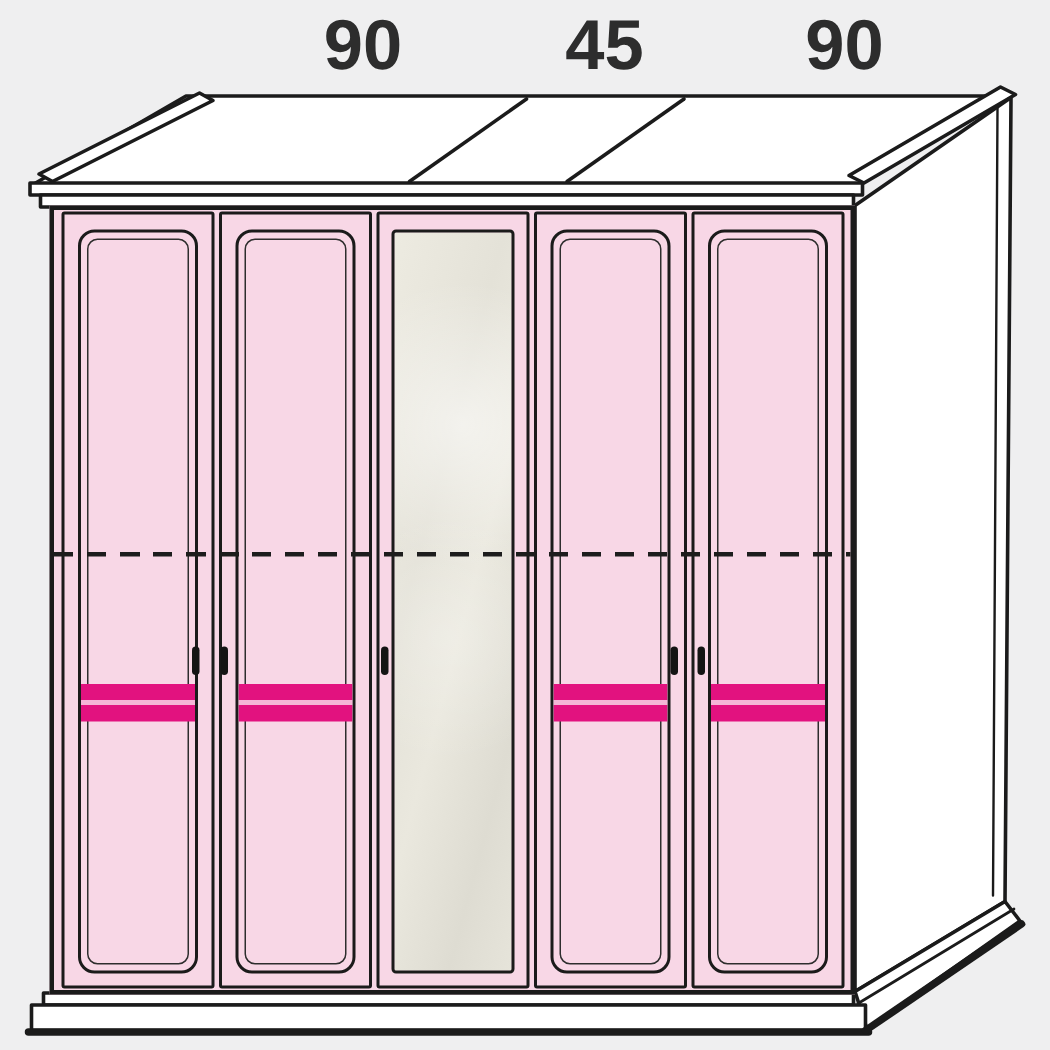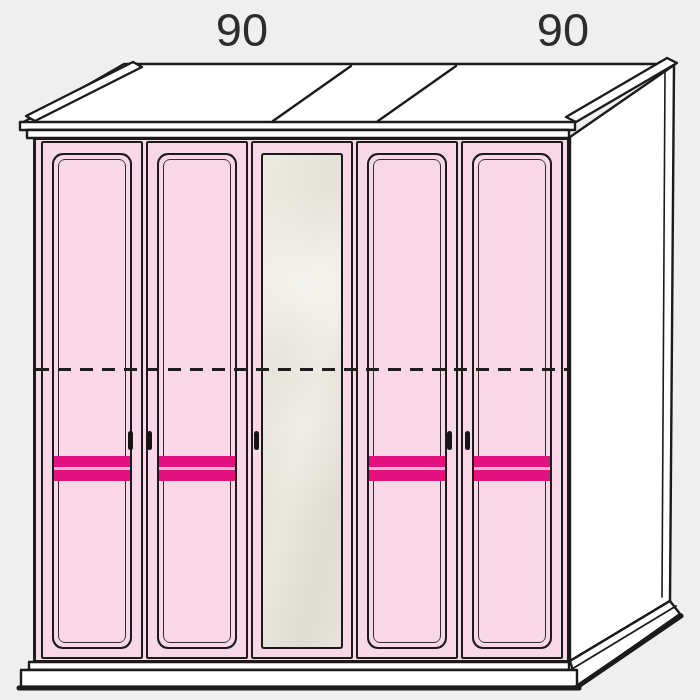--- a/index.html
+++ b/index.html
@@ -12,21 +12,21 @@
   }
   html,body{margin:0;padding:0;background:var(--bg);}
   .stage{
     position:relative;width:700px;height:700px;overflow:hidden;
     background:var(--bg);
     font-family:"Liberation Sans", sans-serif;
   }
   
   .dim-label{
     position:absolute;top:2px;width:92px;text-align:center;
-    font-size:47px;font-weight:400;color:#2d2d2d;letter-spacing:0px;
+    font-size:47px;font-weight:700;color:#2d2d2d;letter-spacing:0px;
   }
   .dim-0{left:196px;}
   .dim-1{left:357px;}
   .dim-2{left:517px;}
 
   svg.carcass{position:absolute;left:0;top:0;}
   svg.carcass *{vector-effect:none;}
 
   
   .front{
@@ -89,20 +89,21 @@
     position:absolute;left:0px;right:0px;top:228px;height:3px;
     background:repeating-linear-gradient(90deg,#1d1d1d 0 13px,rgba(0,0,0,0) 13px 22px);
   }
 </style>
 </head>
 <body>
 
 <div class="stage">
 
   <span class="dim-label dim-0">90</span>
+  <span class="dim-label dim-1">45</span>
   <span class="dim-label dim-2">90</span>
 
   <svg class="carcass" width="700" height="700" viewBox="0 0 700 700">
     <g fill="#ffffff" stroke="#1b1b1b" stroke-width="2.4" stroke-linejoin="round" stroke-linecap="round">
 
       <polygon points="22,123 572,123 674,64 124,64"></polygon>
 
       <line x1="273" y1="121" x2="351" y2="66" fill="none"></line>
       <line x1="378" y1="121" x2="456" y2="66" fill="none"></line>
 

